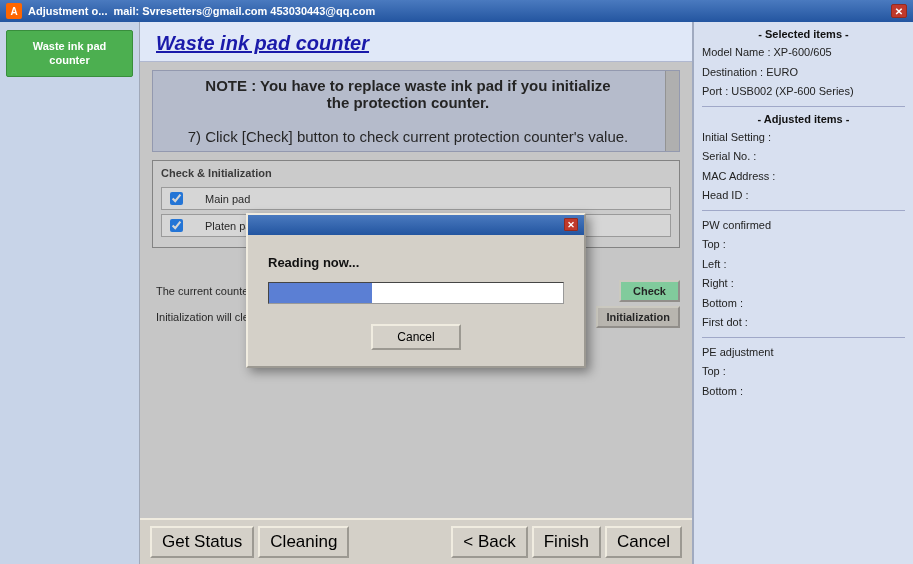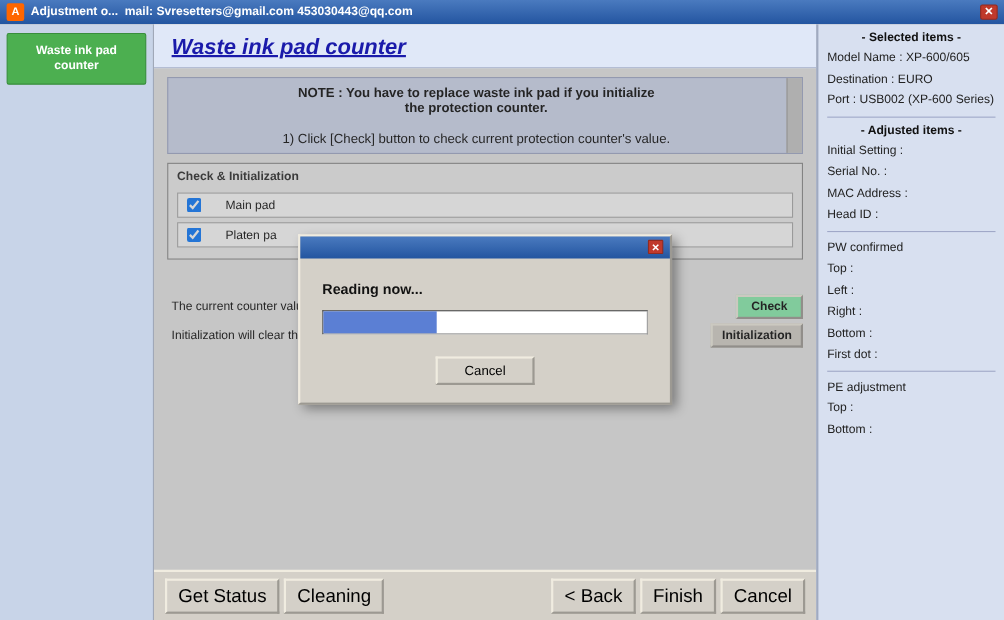--- a/index.html
+++ b/index.html
@@ -116,21 +116,21 @@
       overflow: hidden;
       position: relative;
     }
 
     
     .note-box {
       background: #d0d8f0;
       border: 1px solid #a0a8c8;
       padding: 6px 10px;
       margin-bottom: 8px;
-      font-size: 12px;
+      font-size: 15px;
       position: relative;
     }
     .note-box .scrollbar {
       position: absolute;
       right: 0;
       top: 0;
       bottom: 0;
       width: 14px;
       background: #c8c8c8;
       border-left: 1px solid #a0a0a0;
@@ -217,21 +217,21 @@
       background: #d4d0c8;
       border: 2px outset #f0ece0;
       padding: 4px 10px;
       font-size: 17px;
       cursor: pointer;
     }
     .btn-spacer { flex: 1; }
 
     
     .right-sidebar {
-      width: 171px;
+      width: 221px;
       background: #d8e0f0;
       border-left: 2px solid #a0aac0;
       padding: 6px 8px;
       font-size: 11px;
       overflow-y: auto;
     }
     .right-sidebar .section-title {
       text-align: center;
       font-weight: bold;
       margin-bottom: 4px;
@@ -348,21 +348,21 @@
       <div class="content-title">Waste ink pad counter</div>
     </div>
 
     <div class="content-body">
 
       <div class="note-box">
         <div class="note-text">
           <span class="bold">NOTE : You have to replace waste ink pad if you initialize</span><br>
           <span class="bold">the protection counter.</span><br>
           <br>
-          <span>1) Click [Check] button to check current protection counter's value.</span>
+          <span>7) Click [Check] button to check current protection counter's value.</span>
         </div>
         <div class="scrollbar"></div>
       </div>
 
       <div class="check-section">
         <div class="check-section-title">Check &amp; Initialization</div>
         <div class="check-row">
           <input type="checkbox" checked="" style="">
           <span>Main pad</span>
         </div>

